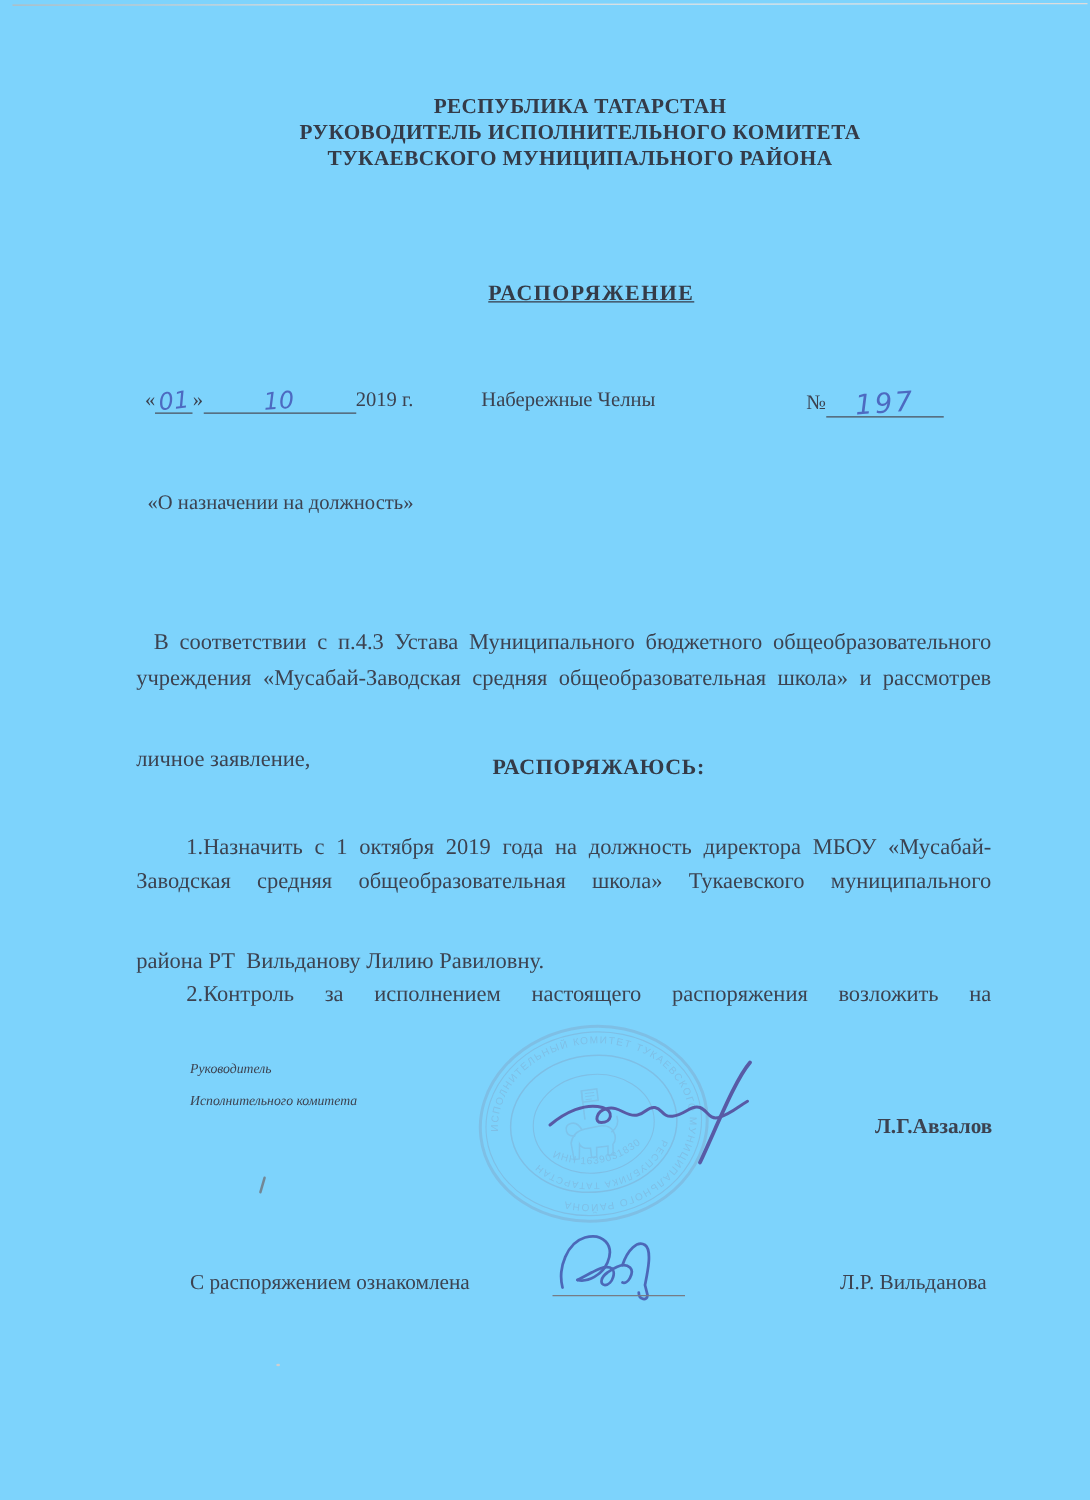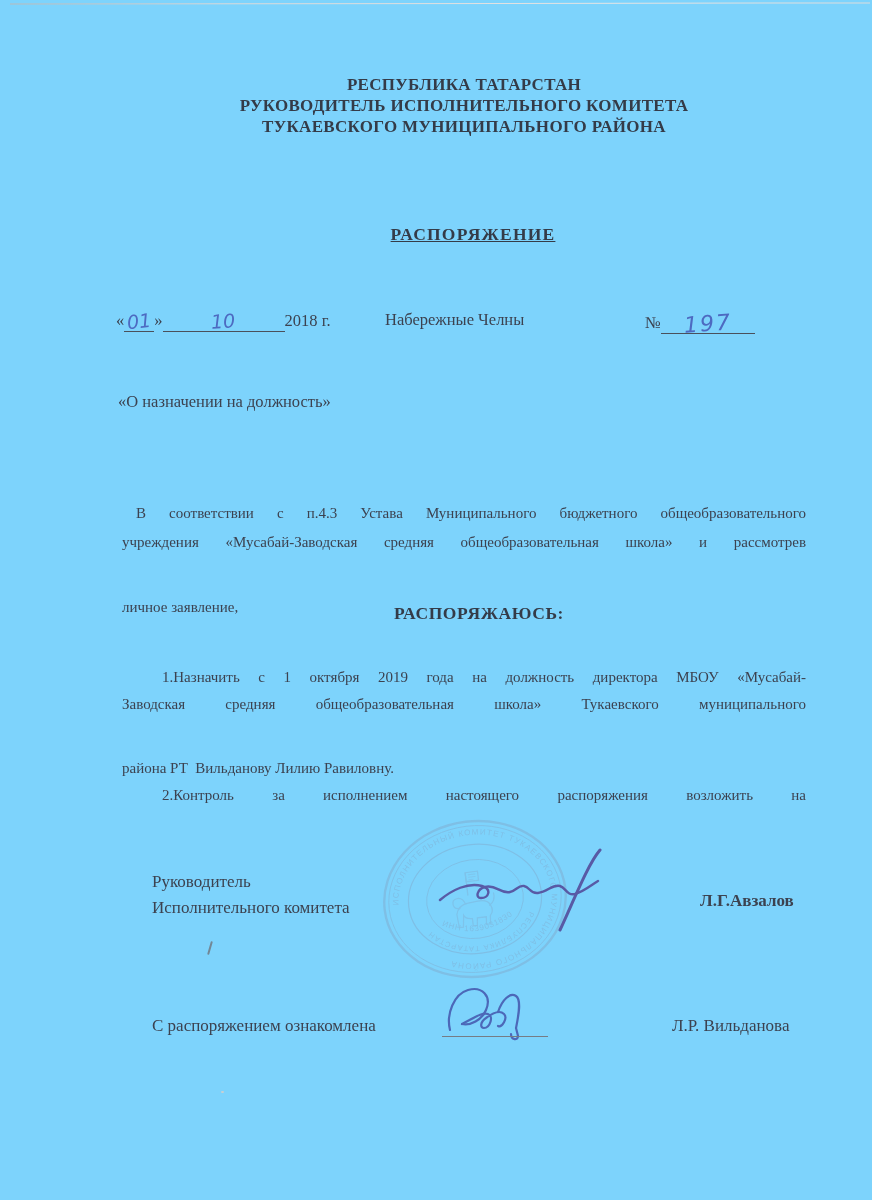--- a/index.html
+++ b/index.html
@@ -31,33 +31,33 @@
   .u-month{width:122px;}
   .u-num{width:94px;}
   .hw{font-family:"DejaVu Sans",sans-serif;font-style:italic;color:#4d6ac1;
     display:inline-block;position:relative;}
   .hw-day{font-size:19px;transform:rotate(-6deg);top:2px;}
   .hw-month{font-size:19px;transform:rotate(-4deg);top:2px;}
   .hw-num{font-size:22px;transform:rotate(-4deg);top:3px;letter-spacing:2px;}
 
   .subject{position:absolute;top:392px;left:118px;font-size:16.5px;}
 
-  .block{position:absolute;left:122px;width:684px;font-size:15px;}
+  .block{position:absolute;left:109px;width:684px;font-size:18px;}
   .preamble{top:499px;line-height:28.5px;}
   .items{top:664px;line-height:27px;}
   .jline{text-align:justify;text-align-last:justify;}
   .lline{white-space:pre-wrap;margin-top:37px;}
   .ind-sm{text-indent:14px;}
   .ind{text-indent:40px;}
 
   .resolve{position:absolute;top:603px;left:86px;right:0;text-align:center;
     font-weight:bold;font-size:17.5px;letter-spacing:.6px;color:#343b48;}
 
   
-  .leader{position:absolute;top:869px;left:152px;font-size:17px;line-height:26px;}
+  .leader{position:absolute;top:842px;left:152px;font-size:11px;line-height:26px;font-style:italic;}
   .name-a{position:absolute;top:891px;left:700px;font-size:17px;font-weight:bold;}
   .ack-text{position:absolute;top:1016px;left:152px;font-size:17px;}
   .name-v{position:absolute;top:1016px;left:672px;font-size:17px;}
   .ack-line{position:absolute;top:1036px;left:442px;width:106px;height:1px;background:#767c85;}
 
   .stamp{position:absolute;left:378px;top:817px;width:194px;height:164px;
     transform:rotate(-7deg);opacity:.85;}
   .sig-a{position:absolute;left:438px;top:848px;width:182px;height:86px;}
   .sig-v{position:absolute;left:444px;top:984px;width:112px;height:58px;}
 </style>
@@ -71,21 +71,21 @@
   <div class="hdr">
     <div>РЕСПУБЛИКА ТАТАРСТАН</div>
     <div>РУКОВОДИТЕЛЬ ИСПОЛНИТЕЛЬНОГО КОМИТЕТА</div>
     <div>ТУКАЕВСКОГО МУНИЦИПАЛЬНОГО РАЙОНА</div>
   </div>
 
   <div class="title">РАСПОРЯЖЕНИЕ</div>
 
   <div class="daterow">
     <span class="dg">
-      <span>«</span><span class="uline u-day"><span class="hw hw-day">01</span></span><span>»</span><span class="uline u-month"><span class="hw hw-month">10</span></span><span>2018 г.</span>
+      <span>«</span><span class="uline u-day"><span class="hw hw-day">01</span></span><span>»</span><span class="uline u-month"><span class="hw hw-month">10</span></span><span>2019 г.</span>
     </span>
     <span class="city">Набережные Челны</span>
     <span class="ng">
       <span>№</span><span class="uline u-num"><span class="hw hw-num">197</span></span>
     </span>
   </div>
 
   <div class="subject">«О назначении на должность»</div>
 
   <div class="block preamble">

